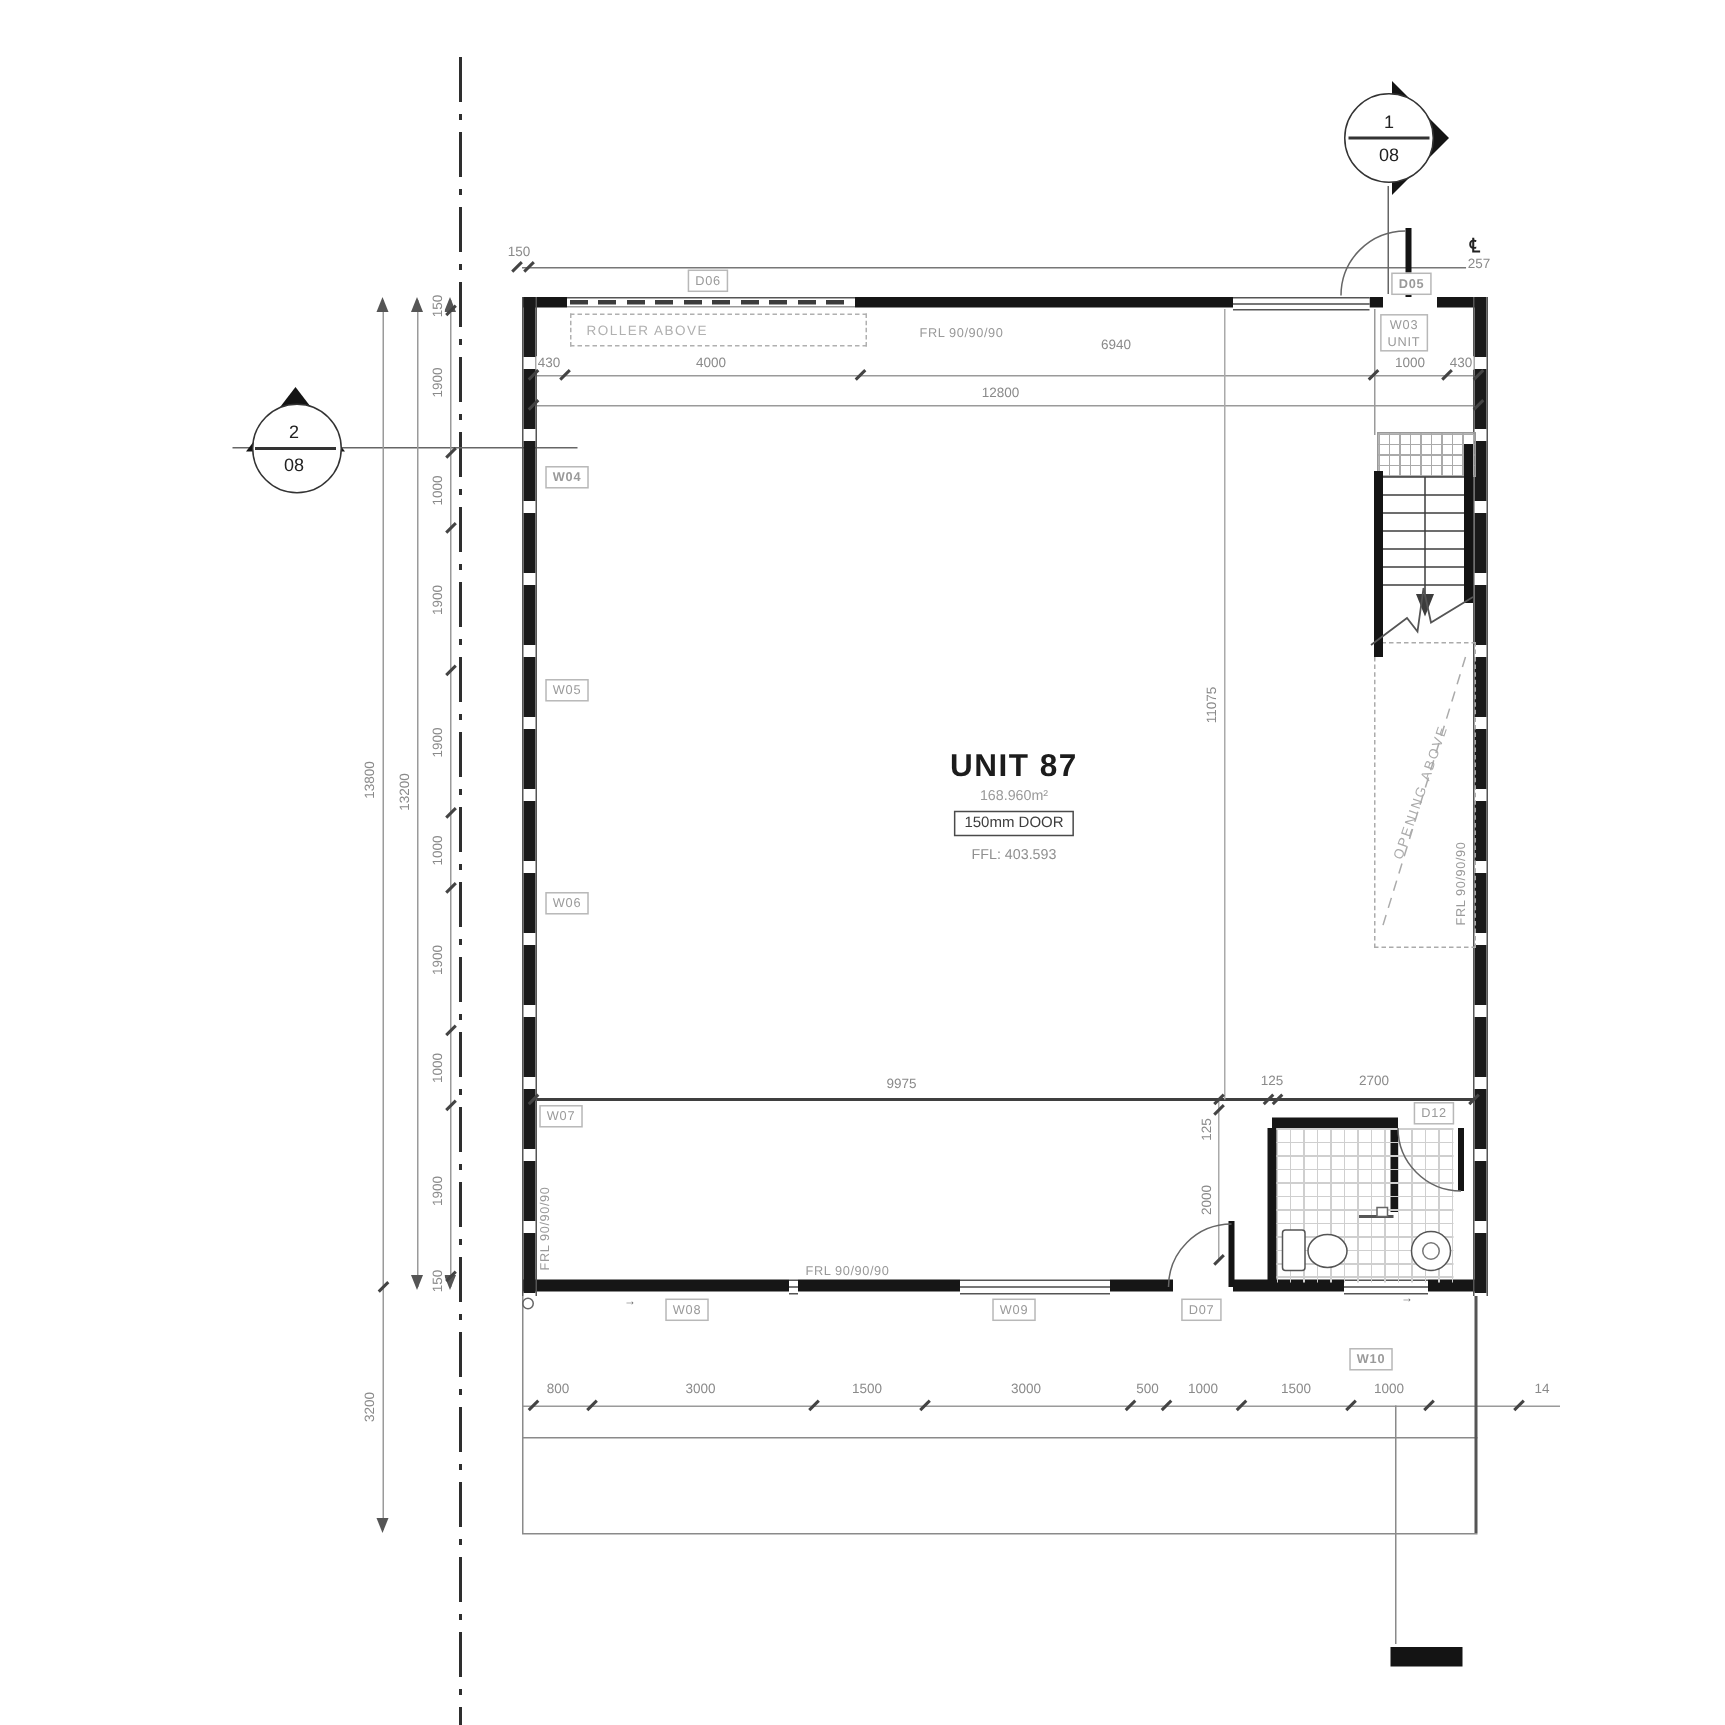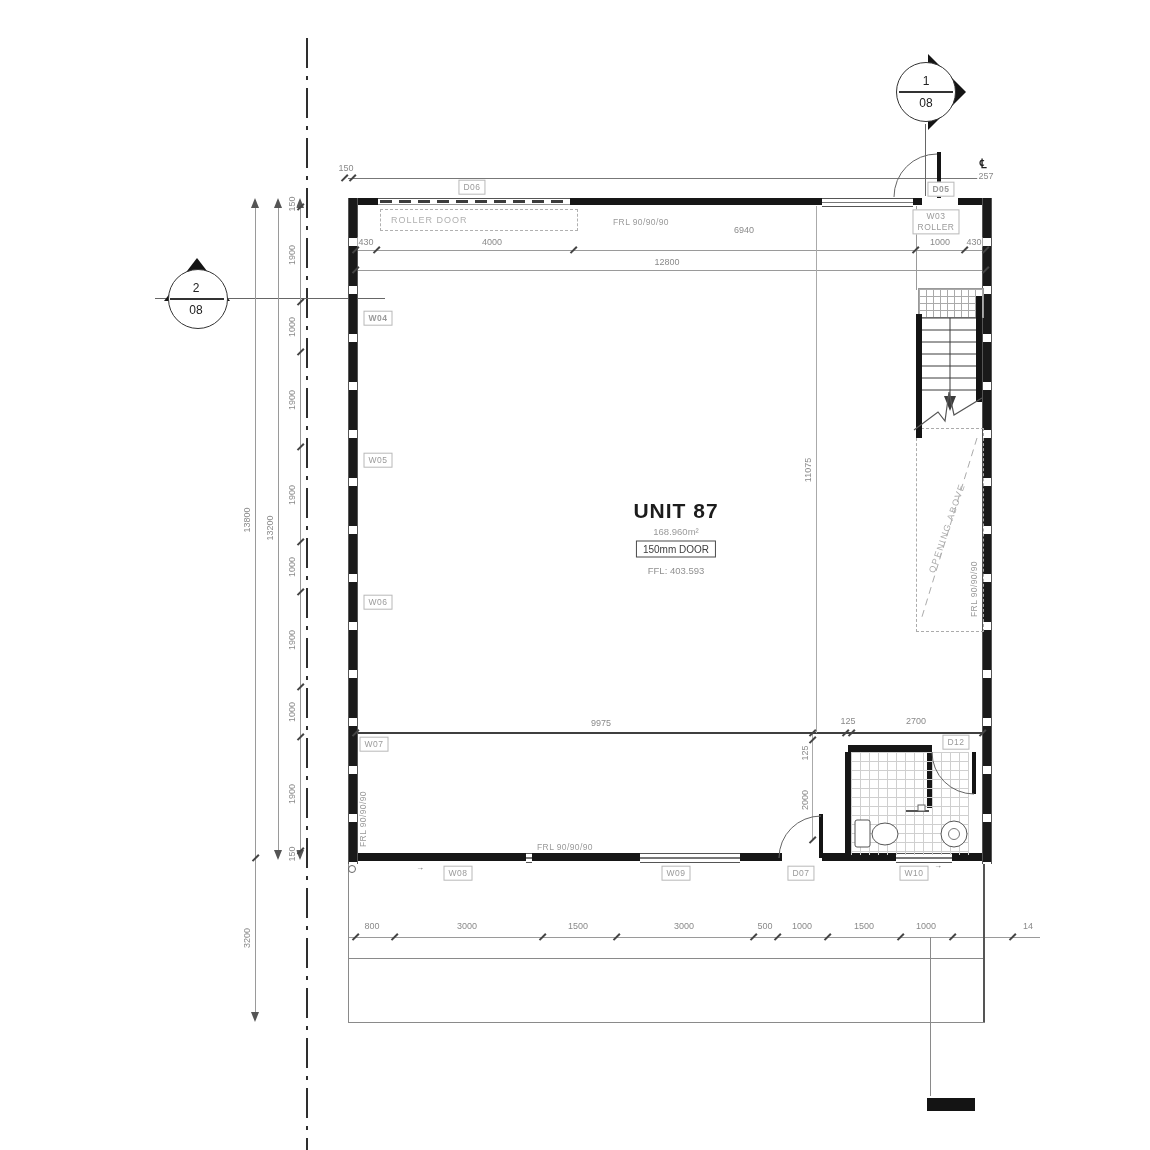--- a/index.html
+++ b/index.html
@@ -87,21 +87,21 @@
 
   <div class="win" style="left:822px;top:198px;width:91px;height:7px;"></div>
   <div class="win" style="left:526px;top:853px;width:6px;height:8px;"></div>
   <div class="win" style="left:640px;top:853px;width:100px;height:8px;"></div>
   <div class="win" style="left:896px;top:853px;width:56px;height:8px;"></div>
 
   <div class="abs" style="left:378px;top:198px;width:192px;height:1px;background:#555;"></div>
   <div class="dashbar" style="left:380px;top:200px;width:190px;height:3px;"></div>
   <div class="abs" style="left:378px;top:204px;width:192px;height:1px;background:#999;"></div>
   <div class="roller-box">
-    <span>ROLLER DOOR</span>
+    <span>ROLLER ABOVE</span>
   </div>
 
   <div class="masonry" style="left:348px;top:198px;height:666px;"></div>
   <div class="masonry" style="left:982px;top:198px;height:666px;"></div>
 
   <div class="tiles"></div>
   <div class="hatch"></div>
   <div class="open-above-box"></div>
   <div class="open-above-text">OPENING ABOVE</div>
 
@@ -166,29 +166,29 @@
   <div class="marker-num" style="left:196px;top:310px;">08</div>
 
   <div class="unit-name">UNIT 87</div>
   <div class="unit-area">168.960m²</div>
   <div class="slab-box">150mm DOOR</div>
   <div class="ffl">FFL: 403.593</div>
 
   <div class="cl-sym">℄</div>
 
   <div class="tag" style="left:936px;top:222px;">W03
-ROLLER</div>
+UNIT</div>
 
   <div class="smallarrow" style="left:420px;top:868px;">→</div>
   <div class="smallarrow" style="left:938px;top:866px;">→</div>
 
   <div id="dims-layer">
       <span class="dim" style="left: 346px; top: 168px;">150</span>
       <span class="dim" style="left: 366px; top: 242px;">430</span>
-      <span class="dim" style="left: 492px; top: 242px;">4000</span>
+      <span class="dim" style="left: 474px; top: 242px;">4000</span>
       <span class="dim" style="left: 744px; top: 230px;">6940</span>
       <span class="dim" style="left: 940px; top: 242px;">1000</span>
       <span class="dim" style="left: 974px; top: 242px;">430</span>
       <span class="dim" style="left: 667px; top: 262px;">12800</span>
       <span class="dim" style="left: 986px; top: 176px;">257</span>
       <span class="dim" style="left: 292px; top: 204px; transform: translate(-50%, -50%) rotate(-90deg);">150</span>
       <span class="dim" style="left: 292px; top: 255px; transform: translate(-50%, -50%) rotate(-90deg);">1900</span>
       <span class="dim" style="left: 292px; top: 327px; transform: translate(-50%, -50%) rotate(-90deg);">1000</span>
       <span class="dim" style="left: 292px; top: 400px; transform: translate(-50%, -50%) rotate(-90deg);">1900</span>
       <span class="dim" style="left: 292px; top: 495px; transform: translate(-50%, -50%) rotate(-90deg);">1900</span>
@@ -220,21 +220,21 @@
   <div id="tags-layer">
       <span class="tag" style="left: 472px; top: 187px;">D06</span>
       <span class="tag" style="left: 941px; top: 189px; font-weight: bold;">D05</span>
       <span class="tag" style="left: 378px; top: 318px; font-weight: bold;">W04</span>
       <span class="tag" style="left: 378px; top: 460px;">W05</span>
       <span class="tag" style="left: 378px; top: 602px;">W06</span>
       <span class="tag" style="left: 374px; top: 744px;">W07</span>
       <span class="tag" style="left: 458px; top: 873px;">W08</span>
       <span class="tag" style="left: 676px; top: 873px;">W09</span>
       <span class="tag" style="left: 801px; top: 873px;">D07</span>
-      <span class="tag" style="left: 914px; top: 873px;">W10</span>
+      <span class="tag" style="left: 914px; top: 906px; font-weight: bold;">W10</span>
       <span class="tag" style="left: 956px; top: 742px;">D12</span>
     </div>
   <div id="frl-layer">
       <span class="frl" style="left: 641px; top: 222px;">FRL 90/90/90</span>
       <span class="frl" style="left: 565px; top: 847px;">FRL 90/90/90</span>
       <span class="frl" style="left: 974px; top: 589px; transform: translate(-50%, -50%) rotate(-90deg);">FRL 90/90/90</span>
       <span class="frl" style="left: 363px; top: 819px; transform: translate(-50%, -50%) rotate(-90deg);">FRL 90/90/90</span>
     </div>
   <div id="ticks-layer">
       <div class="tick" style="left: 350.5px; top: 249.25px;"></div>

